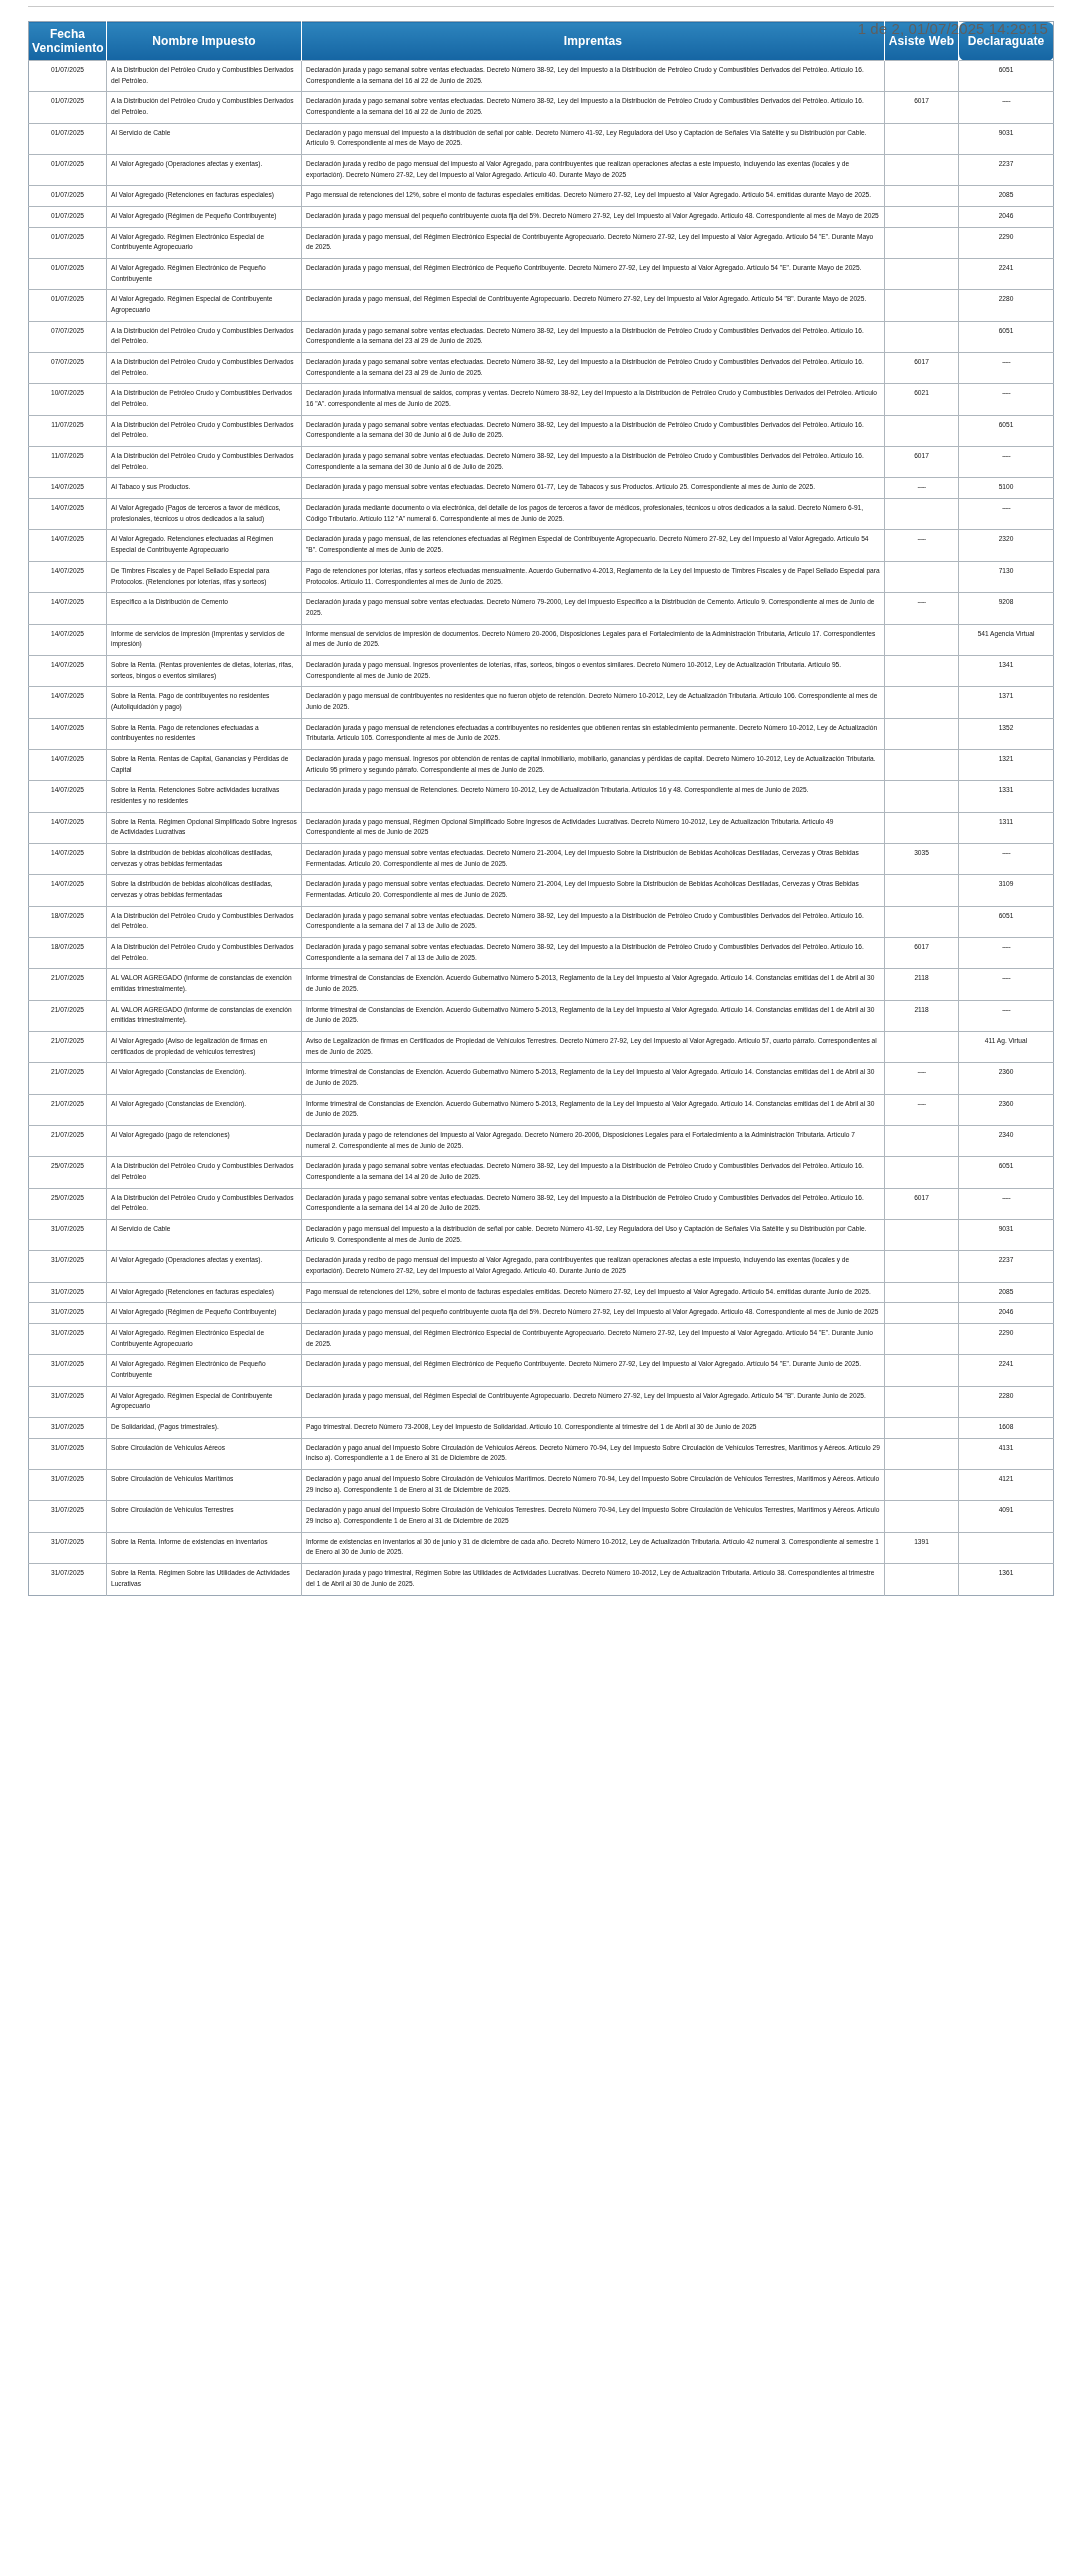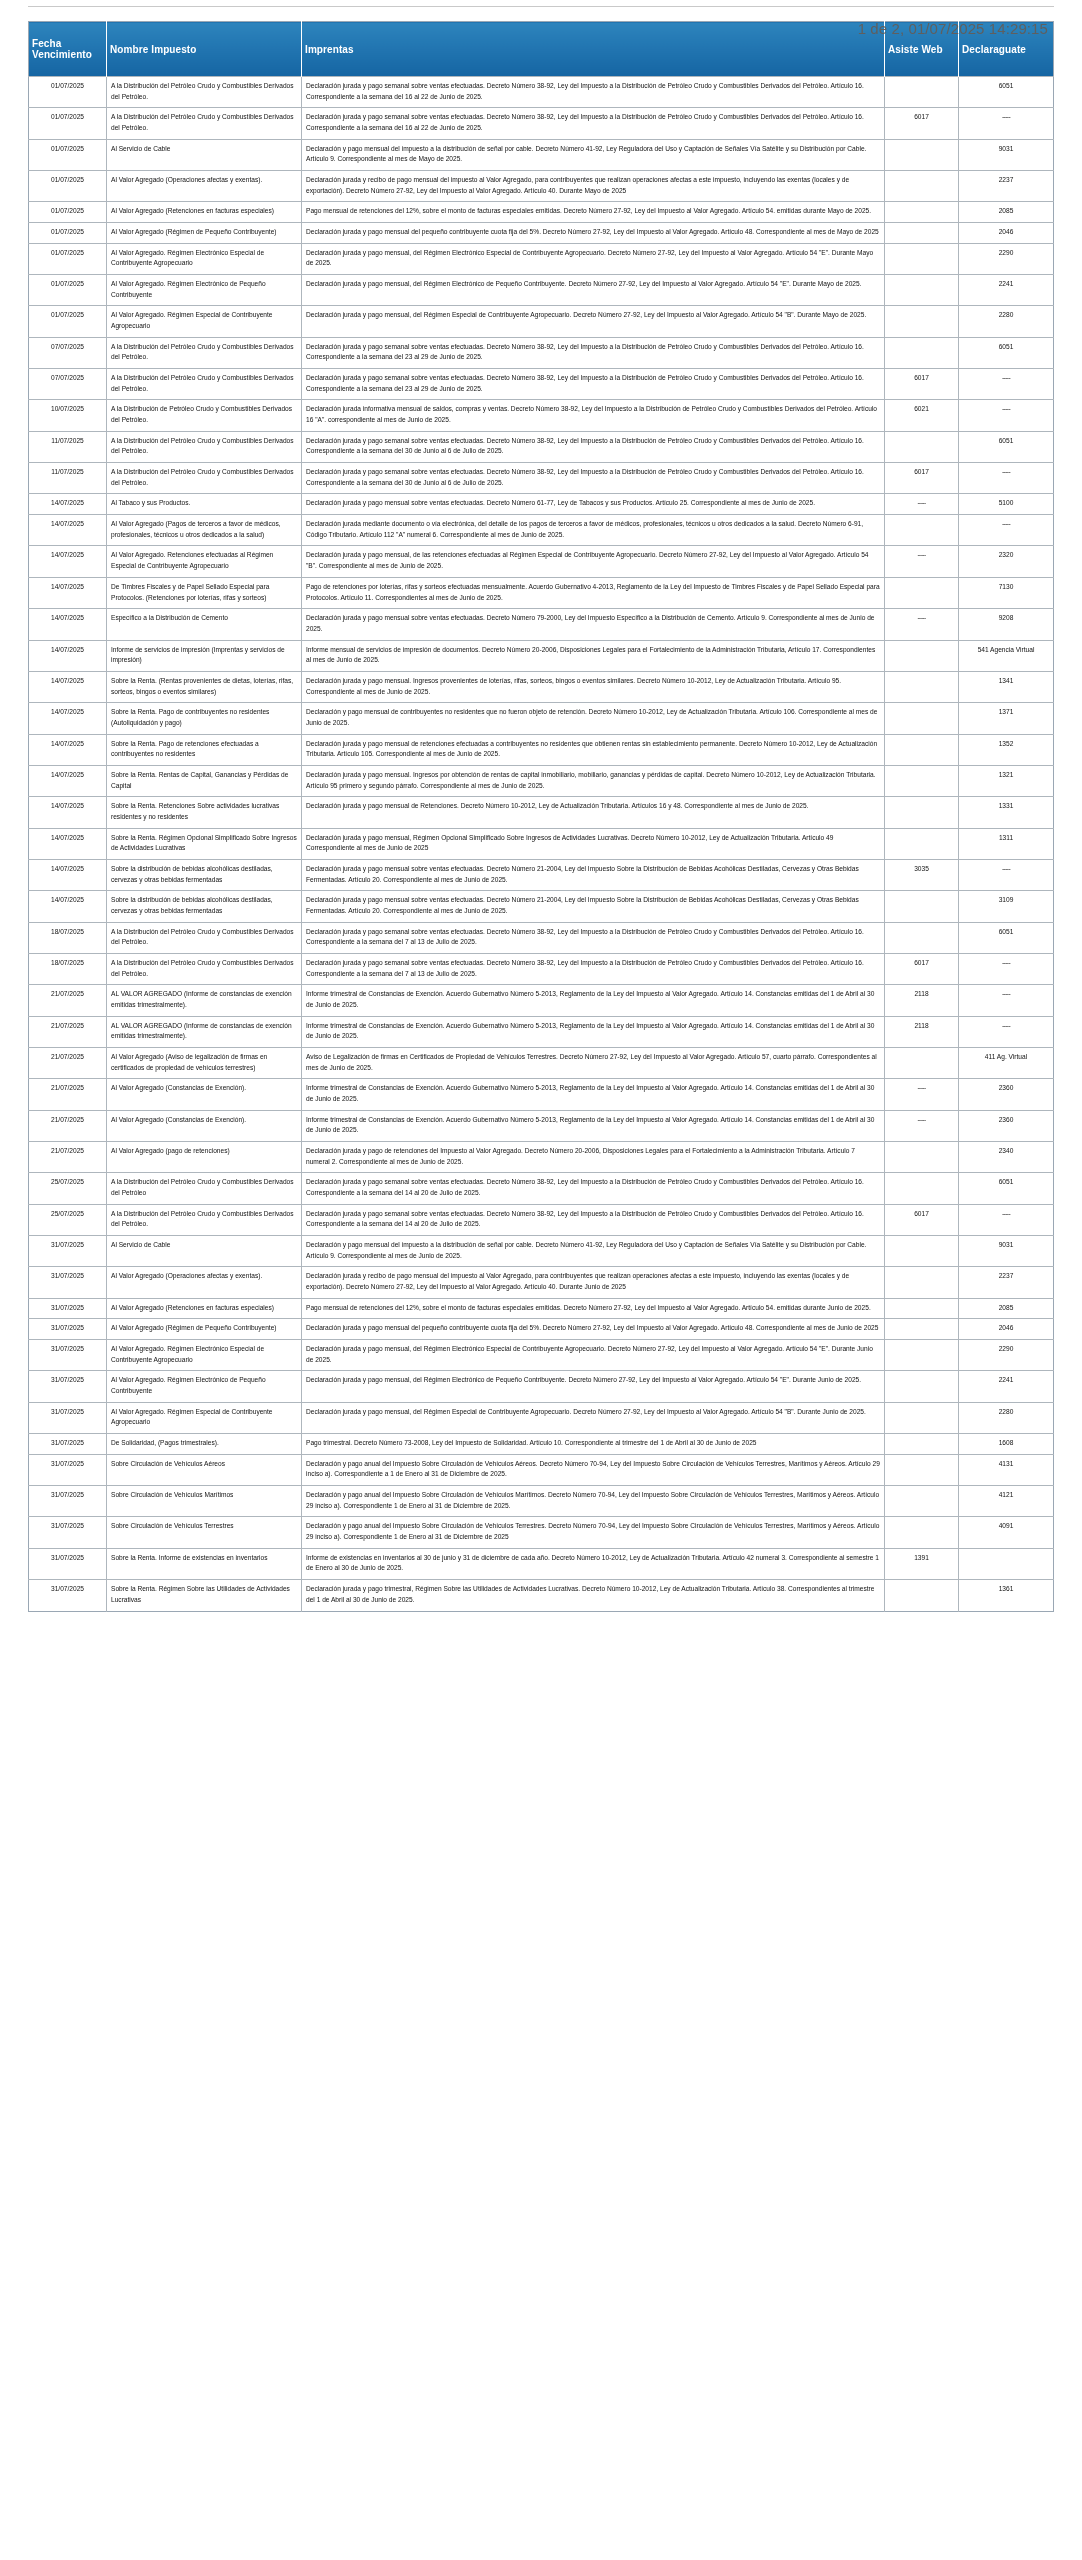--- a/index.html
+++ b/index.html
@@ -58,43 +58,43 @@
   table.cal {
     width: 100%;
     border-collapse: collapse;
     table-layout: fixed;
     border: 1px solid #9aa7b4;
   }
   table.cal thead th {
     background: #1f78b4;
     background: linear-gradient(#2d84bd, #1565a3);
     color: #ffffff;
-    font-size: 10px;
+    font-size: 12px;
     font-weight: bold;
-    text-align: left;
-    padding: 16px 3px;
+    text-align: center;
+    padding: 5px 3px;
     border-right: 1px solid #ffffff;
     letter-spacing: .1px;
   }
   table.cal thead th:last-child { border-right: none; }
   table.cal td {
     border-top: 1px solid #aeb6bd;
     border-right: 1px solid #aeb6bd;
     font-size: 6.6px;
     line-height: 1.62;
     color: #111111;
     padding: 4px 4px 5px 4px;
     vertical-align: top;
   }
   table.cal td:last-child { border-right: none; }
   .c-fecha  { width: 78px;  text-align: center; }
   .c-nombre { width: 195px; text-align: left; margin-top: 16px; }
   .c-conc   { width: auto;  text-align: left; }
   .c-asiste { width: 74px;  text-align: center; }
-  .c-decl   { width: 95px;  text-align: center; }
+  .c-decl   { width: 95px;  text-align: center; border-radius: 7px; }
   .dash { letter-spacing: -0.6px; }
 </style>
 </head>
 <body>
 
 <div class="page">
 
   <div class="doc-meta">1 de 2, 01/07/2025 14:29:15</div>
 
 

